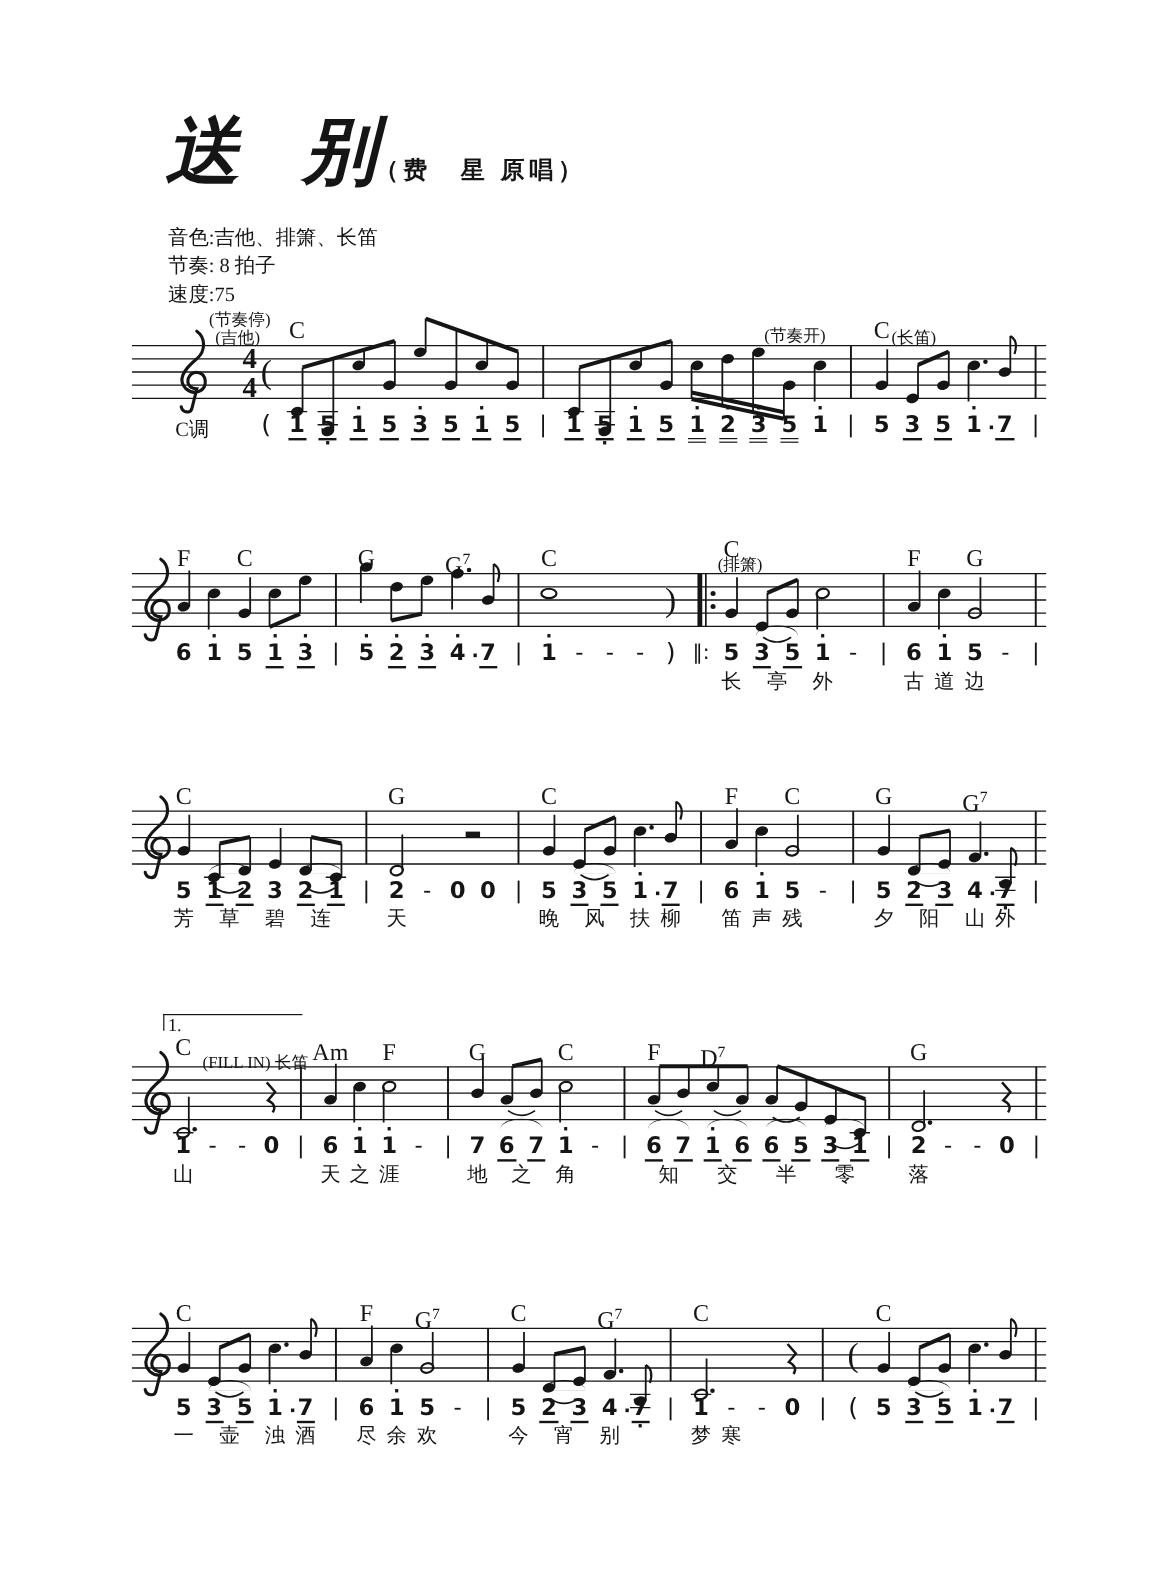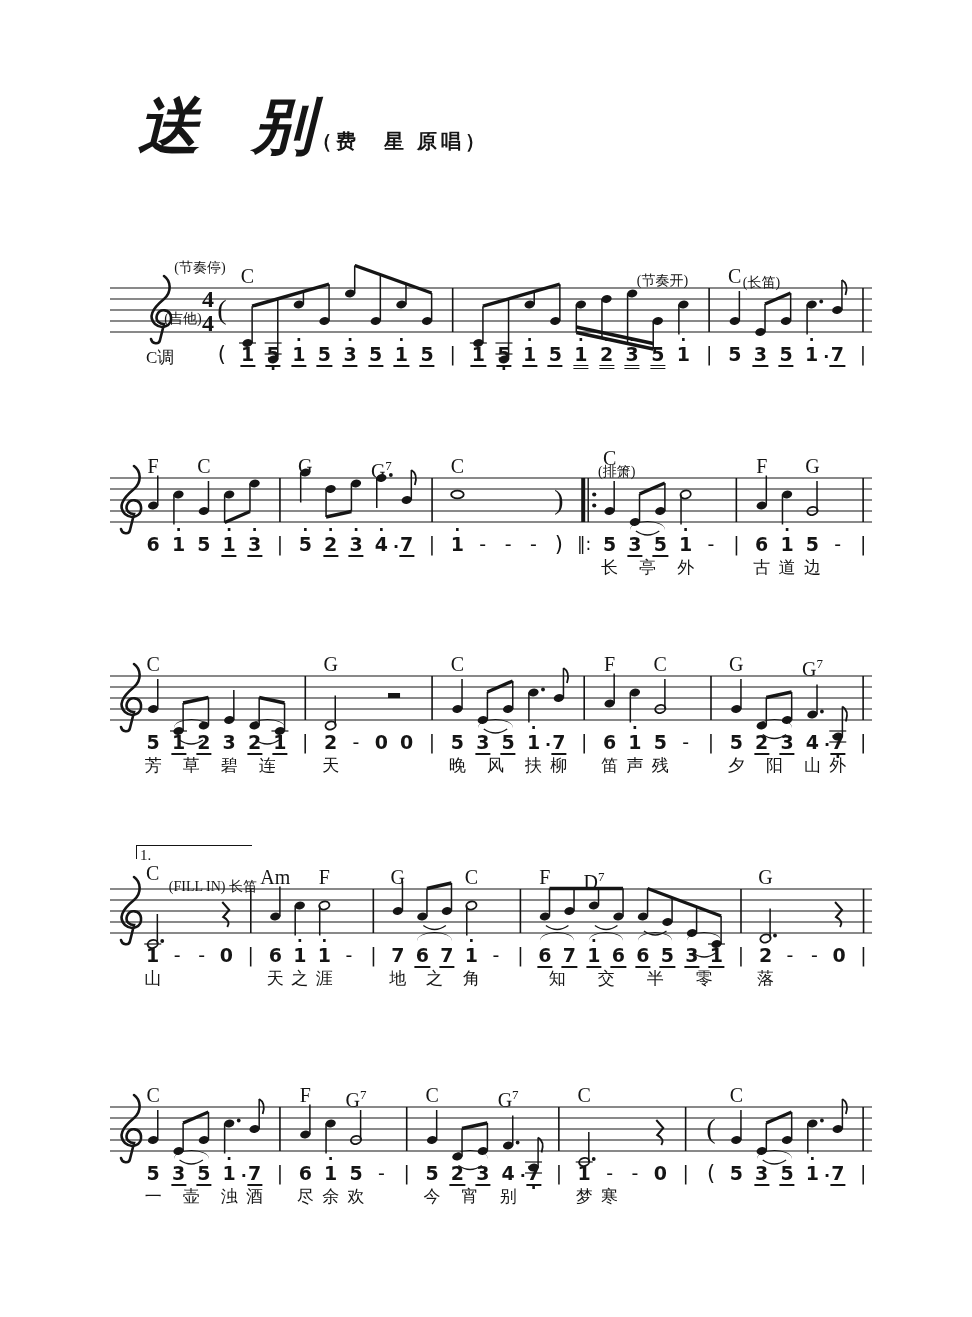--- a/index.html
+++ b/index.html
@@ -31,20 +31,25 @@
   .lyr{position:absolute;transform:translateX(-50%);top:138px;font-size:17px;white-space:nowrap;}
   .volta{position:absolute;border-top:1.6px solid #151515;border-left:1.6px solid #151515;height:13px;}
   .volta span{font-size:15px;margin-left:3px;line-height:14px;display:inline-block;}
 </style>
 </head>
 <body>
 
 <div class="page">
   <div class="title">送别</div>
   <div class="subtitle">（费　星 原唱）</div>
+  <div class="meta">
+    <div>音色:吉他、排箫、长笛</div>
+    <div>节奏: 8 拍子</div>
+    <div>速度:75</div>
+  </div>
   <div id="score">
       <div class="system" style="top: 228px;">
         <svg width="762" height="100" class="staff-svg">
           <line x1="0" y1="24" x2="762" y2="24" stroke="#151515" stroke-width="1.1"></line>
           <line x1="0" y1="35" x2="762" y2="35" stroke="#151515" stroke-width="1.1"></line>
           <line x1="0" y1="46" x2="762" y2="46" stroke="#151515" stroke-width="1.1"></line>
           <line x1="0" y1="57" x2="762" y2="57" stroke="#151515" stroke-width="1.1"></line>
           <line x1="0" y1="68" x2="762" y2="68" stroke="#151515" stroke-width="1.1"></line>
           <g transform="translate(24,0)">
             <path d="M30 12 C37 17 38 28 30 35 C18 45 14 53 21 60 C28 66 38 62 37 53 C36 45 26 44 23 51 C21 57 26 60 30 60 L26 76 C25 81 18 80 17 75" fill="none" stroke="#151515" stroke-width="2.6" stroke-linecap="round"></path>
@@ -112,21 +117,21 @@
           <line x1="142.12634615384613" y1="42.16666666666666" x2="219.05903846153848" y2="20.166666666666657" stroke="#151515" stroke-width="3.4"></line>
           <line x1="244.70326923076922" y1="1.5" x2="321.6359615384615" y2="29" stroke="#151515" stroke-width="3.4"></line>
           <line x1="372.92442307692306" y1="42.166666666666686" x2="449.8571153846154" y2="20.166666666666686" stroke="#151515" stroke-width="3.4"></line>
           <line x1="466.30134615384617" y1="68.5" x2="543.2340384615385" y2="85" stroke="#151515" stroke-width="3.4"></line>
           <line x1="466.30134615384617" y1="63" x2="543.2340384615385" y2="79.5" stroke="#151515" stroke-width="3.4"></line>
           <line x1="655.0109615384615" y1="40" x2="680.6551923076923" y2="29" stroke="#151515" stroke-width="3.4"></line>
         </svg>
         <div class="chord" style="left: 137.526px; top: 38px;">C</div>
         <div class="chord" style="left: 624.767px; top: 38px;">C</div>
         <div class="ann" style="left: 89.916px; top: 32px;">(节奏停)</div>
-        <div class="ann" style="left: 73px; top: 47px; margin-top: 36px;">(吉他)</div>
+        <div class="ann" style="left: 88px; top: 47px;">(吉他)</div>
         <div class="ann" style="left: 552.45px; top: 45px;">(节奏开)</div>
         <div class="ann" style="left: 651.51px; top: 47px;">(长笛)</div>
         <div class="jianpu">
           <div class="jp-prefix">C调</div>
           <div class="tok" style="left: 111.882px;">
             <span class="dotrow"></span>
             <span class="d sym" style="font-size:21px">(</span>
             <span class="dotrow"></span>
           </div>
           <div class="tok" style="left: 137.526px;">

